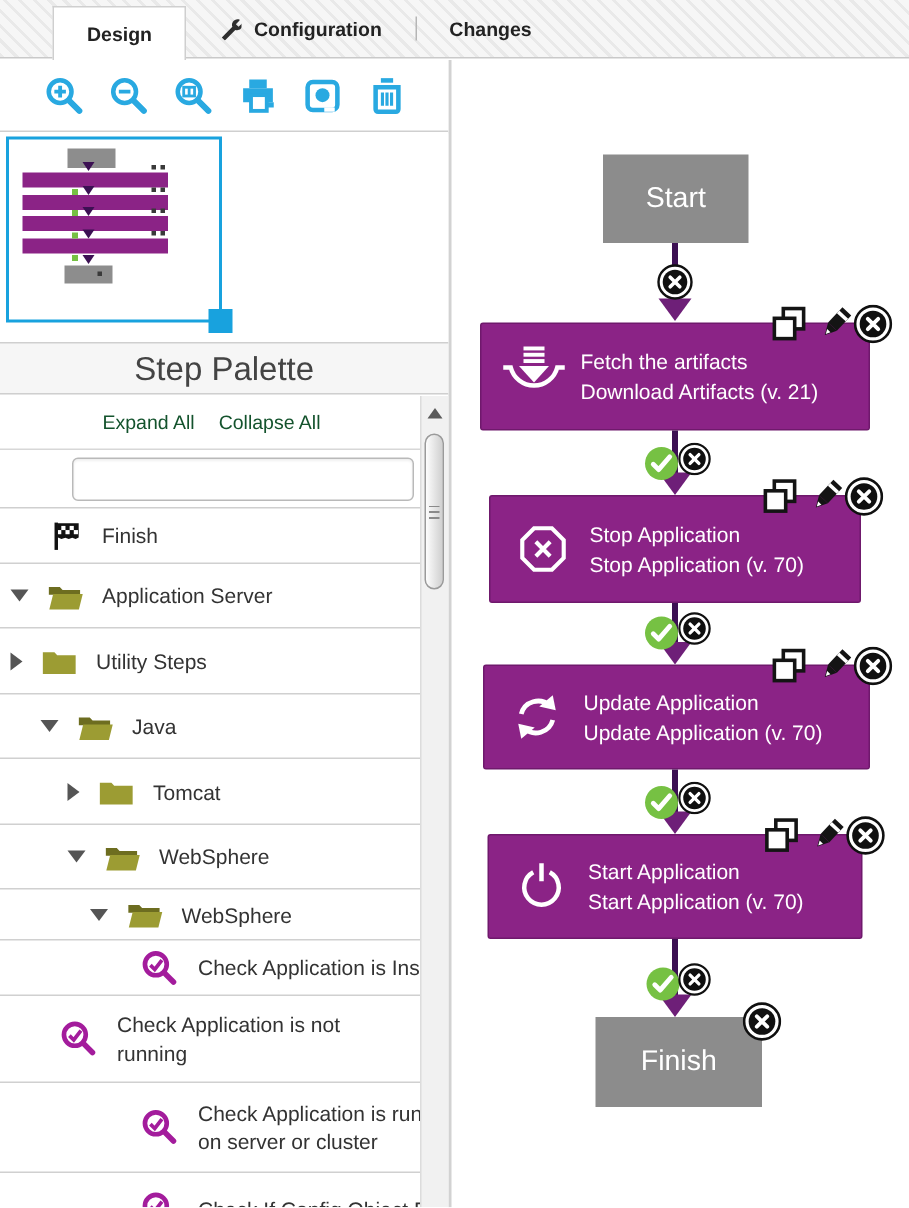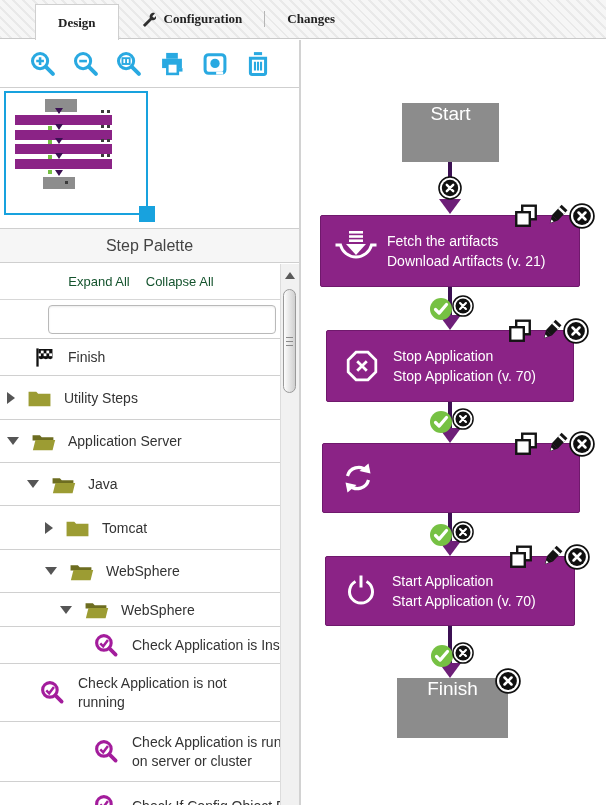--- a/index.html
+++ b/index.html
@@ -3,21 +3,21 @@
 <meta charset="utf-8">
 <style>
   html,body{margin:0;padding:0;background:#fff;}
   *{box-sizing:border-box;}
   .app{position:relative;width:606px;height:805px;overflow:hidden;
        font-family:"Liberation Sans",sans-serif;color:#333;background:#fff;}
 
   
   .tabbar{position:absolute;left:0;top:0;width:606px;height:39px;
     background:repeating-linear-gradient(45deg,#e9e9e9 0 2px,#f6f6f6 2px 7px);
-    border-bottom:1px solid #c9c9c9;display:flex;align-items:stretch;font-family:Liberation Serif, serif;}
+    border-bottom:1px solid #c9c9c9;display:flex;align-items:stretch;}
   .tab{display:flex;align-items:center;gap:8px;padding:0 22px;font-size:13px;
        font-weight:bold;color:#222;cursor:default;}
   .tab.active{background:#fff;border:1px solid #cfcfcf;border-bottom:none;
        margin-top:4px;margin-left:35px;height:36px;}
   .tabdiv{width:1px;height:16px;background:#b5b5b5;align-self:center;}
 
   
   .left-panel{position:absolute;left:0;top:40px;width:301px;height:765px;
       border-right:2px solid #d2d2d2;background:#fff;overflow:hidden;}
   .toolbar{position:absolute;left:0;top:0;width:100%;height:48px;
@@ -35,21 +35,21 @@
   .mm-finish{left:43px;top:88px;width:32px;height:12px;}
   .mm-bar{position:absolute;left:15px;width:97px;height:10px;background:#8b2386;}
   .mm-chev{position:absolute;left:55px;width:0;height:0;border-left:4px solid transparent;
       border-right:4px solid transparent;border-top:6px solid #3c1053;}
   .mm-dot{position:absolute;width:3px;height:3px;background:#3a3a3a;}
   .mm-green{position:absolute;width:4px;height:4px;background:#76c143;}
 
   
   .palette-header{position:absolute;left:0;top:188px;width:100%;height:35px;
       background:#f6f6f6;border-top:1px solid #cfcfcf;border-bottom:1px solid #cfcfcf;
-      display:flex;align-items:center;justify-content:center;font-size:16px;color:#444;}
+      display:flex;align-items:center;justify-content:center;font-size:22px;color:#444;}
   .palette-body{position:absolute;left:0;top:224px;width:282px;bottom:0;overflow:hidden;}
   .links-row{height:36px;display:flex;align-items:center;justify-content:center;gap:16px;
       border-bottom:1px solid #d7d7d7;font-size:13px;}
   .plink{color:#14532d;cursor:pointer;}
   .search-row{height:39px;border-bottom:1px solid #cfcfcf;display:flex;align-items:center;}
   .search-input{margin-left:48px;width:228px;height:29px;border:1px solid #b9b9b9;
       border-radius:4px;padding:0 8px;font-size:13px;outline:none;
       box-shadow:inset 0 1px 2px rgba(0,0,0,.08);font-family:"Liberation Sans",sans-serif;}
 
   
@@ -71,21 +71,21 @@
       border-left:1px solid #dcdcdc;}
   .sbar-up{position:absolute;left:4px;top:8px;width:0;height:0;border-left:5px solid transparent;
       border-right:5px solid transparent;border-bottom:7px solid #5a5a5a;}
   .sbar-thumb{position:absolute;left:2px;top:25px;width:13px;height:104px;border:1px solid #9a9a9a;
       border-radius:7px;background:linear-gradient(90deg,#fdfdfd,#cfcfcf);}
   .sbar-grip{position:absolute;left:2px;top:47px;width:7px;height:10px;
       background:repeating-linear-gradient(180deg,#8a8a8a 0 1px,transparent 1px 4px);}
 
   
   .canvas{position:absolute;left:302px;top:40px;width:304px;height:765px;background:#fff;}
-  .node{position:absolute;background:#8c8c8c;color:#fff;display:flex;align-items:flex-start;
+  .node{position:absolute;background:#8c8c8c;color:#fff;display:flex;align-items:center;
       justify-content:center;font-size:19px;}
   .conn{position:absolute;width:4px;background:#3c1053;}
   .ahead{position:absolute;width:0;height:0;border-left:11px solid transparent;
       border-right:11px solid transparent;border-top:15px solid #6e1f78;}
   .badge{position:absolute;width:24px;height:24px;}
   .step{position:absolute;background:#8b2386;border:1px solid #6f196c;border-radius:2px;
       color:#fff;display:flex;align-items:center;}
   .sicon{flex:none;margin-left:10px;width:50px;display:flex;justify-content:center;}
   .stext{margin-left:6px;font-size:14px;line-height:20px;}
   .tool{position:absolute;width:26px;height:26px;}
@@ -210,39 +210,39 @@
             <rect x="8.2" y="4.8" width="2.9" height="2.9" fill="#fff"></rect>
             <rect x="14" y="4.8" width="2.9" height="2.9" fill="#fff"></rect>
             <rect x="11.1" y="7.7" width="2.9" height="2.9" fill="#fff"></rect>
             <rect x="16.9" y="7.7" width="2.9" height="2.9" fill="#fff"></rect>
             <rect x="5.9" y="7.7" width="2.3" height="2.9" fill="#fff"></rect>
           </svg>
         </span>
         <span class="tlabel">Finish</span>
       </div>
 
-      <div class="trow" style="height:44px;padding-left:7px">
-        <span class="caret right"></span>
-        <span class="ticon">
-          <svg width="25" height="21" viewBox="0 0 24 20">
-            <path d="M1.5 4.5h7.4l1.8 2H22.5v12h-21z" fill="#9c9c33"></path>
-          </svg>
-        </span>
-        <span class="tlabel">Utility Steps</span>
-      </div>
-
       <div class="trow" style="height:43px;padding-left:7px">
         <span class="caret down"></span>
         <span class="ticon">
           <svg width="25" height="21" viewBox="0 0 24 20">
             <path d="M1.5 4h7l1.8 2h11.2v3H1.5z" fill="#6d6d20"></path>
             <path d="M1.8 18.5 L4.3 8.5 H23.2 L20.7 18.5 Z" fill="#9c9c33"></path>
           </svg>
         </span>
         <span class="tlabel">Application Server</span>
+      </div>
+
+      <div class="trow" style="height:44px;padding-left:7px">
+        <span class="caret right"></span>
+        <span class="ticon">
+          <svg width="25" height="21" viewBox="0 0 24 20">
+            <path d="M1.5 4.5h7.4l1.8 2H22.5v12h-21z" fill="#9c9c33"></path>
+          </svg>
+        </span>
+        <span class="tlabel">Utility Steps</span>
       </div>
 
       <div class="trow" style="height:43px;padding-left:27px">
         <span class="caret down"></span>
         <span class="ticon">
           <svg width="25" height="21" viewBox="0 0 24 20">
             <path d="M1.5 4h7l1.8 2h11.2v3H1.5z" fill="#6d6d20"></path>
             <path d="M1.8 18.5 L4.3 8.5 H23.2 L20.7 18.5 Z" fill="#9c9c33"></path>
           </svg>
         </span>
@@ -474,20 +474,24 @@
 
     <div class="step" style="left:20px;top:403px;width:258px;height:70px">
       <span class="sicon">
         <svg width="36" height="34" viewBox="0 0 34 34">
           <path d="M6.5 15 A11.5 11.5 0 0 1 25.5 9.5" fill="none" stroke="#fff" stroke-width="3.2"></path>
           <polygon points="27.5,2.5 29.5,12.5 18.5,10" fill="#fff"></polygon>
           <path d="M27.5 19 A11.5 11.5 0 0 1 8.5 24.5" fill="none" stroke="#fff" stroke-width="3.2"></path>
           <polygon points="6.5,31.5 4.5,21.5 15.5,24" fill="#fff"></polygon>
         </svg>
       </span>
+      <div class="stext">
+        <div>Update Application</div>
+        <div>Update Application (v. 70)</div>
+      </div>
       <span class="tool" style="left:190px;top:-13px">
         <svg width="26" height="26" viewBox="0 0 24 24">
           <rect x="8.5" y="2.5" width="12.5" height="12.5" fill="#fff" stroke="#141414" stroke-width="2.2"></rect>
           <rect x="3" y="8.5" width="12.5" height="12.5" fill="#fff" stroke="#141414" stroke-width="2.2"></rect>
         </svg>
       </span>
       <span class="tool" style="left:220px;top:-13px">
         <svg width="26" height="26" viewBox="0 0 26 26">
           <g transform="rotate(43 13 13)">
             <rect x="9.5" y="1" width="8" height="14" fill="#141414"></rect>

